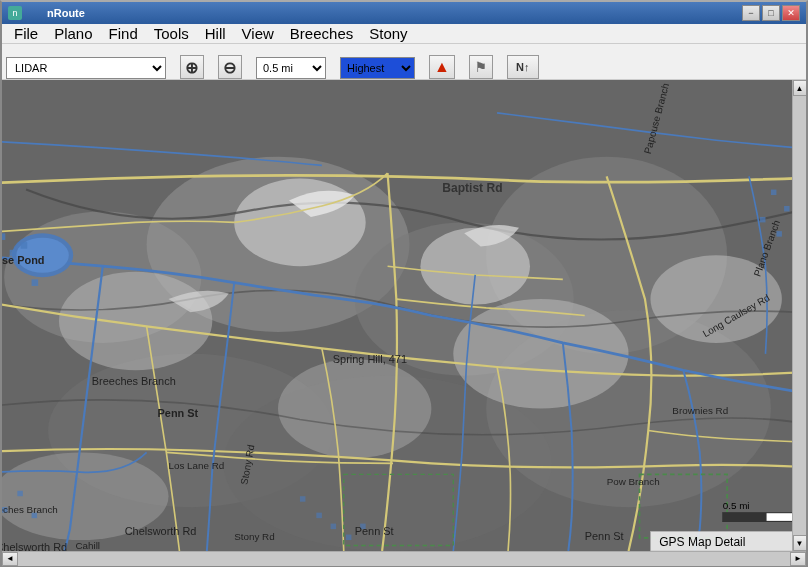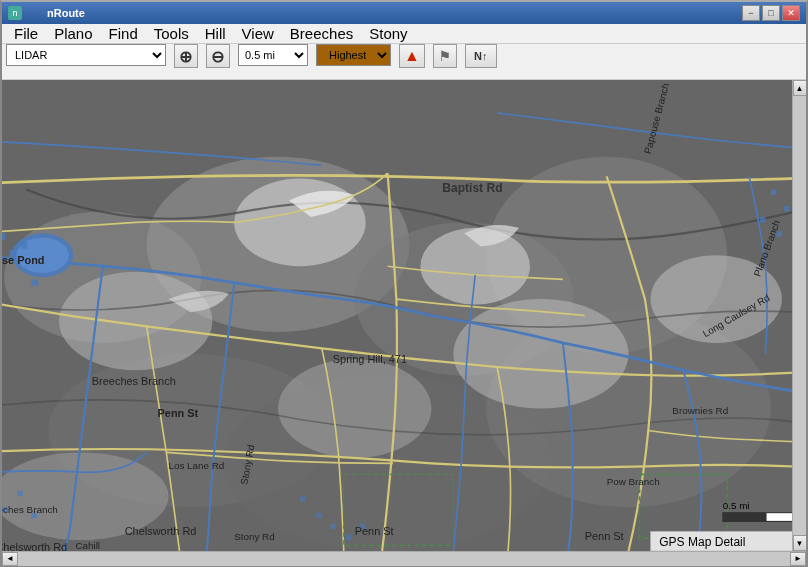--- a/index.html
+++ b/index.html
@@ -94,23 +94,23 @@
       cursor: pointer;
       font-size: 15px;
       color: #000;
     }
 
     
     #toolbar {
       background: #f0f0f0;
       height: 36px;
       display: flex;
-      align-items: flex-start;
+      align-items: flex-end;
       padding: 0 4px;
-      gap: 8px;
+      gap: 14px;
       border-bottom: 1px solid #ccc;
       flex-shrink: 0;
     }
 
     #map-select {
       height: 22px;
       width: 160px;
       font-size: 11px;
       border: 1px solid #888;
       background: white;
@@ -137,22 +137,22 @@
       border: 1px solid #888;
       background: white;
       padding: 0 2px;
     }
 
     #quality-select {
       height: 22px;
       width: 75px;
       font-size: 11px;
       border: 1px solid #888;
-      background: #a16207;
-      padding: 0 8px;
+      background: #1d4ed8;
+      padding: 0 2px;
     }
 
     
     #map-container {
       flex: 1;
       position: relative;
       overflow: hidden;
       background: #555;
     }
 

